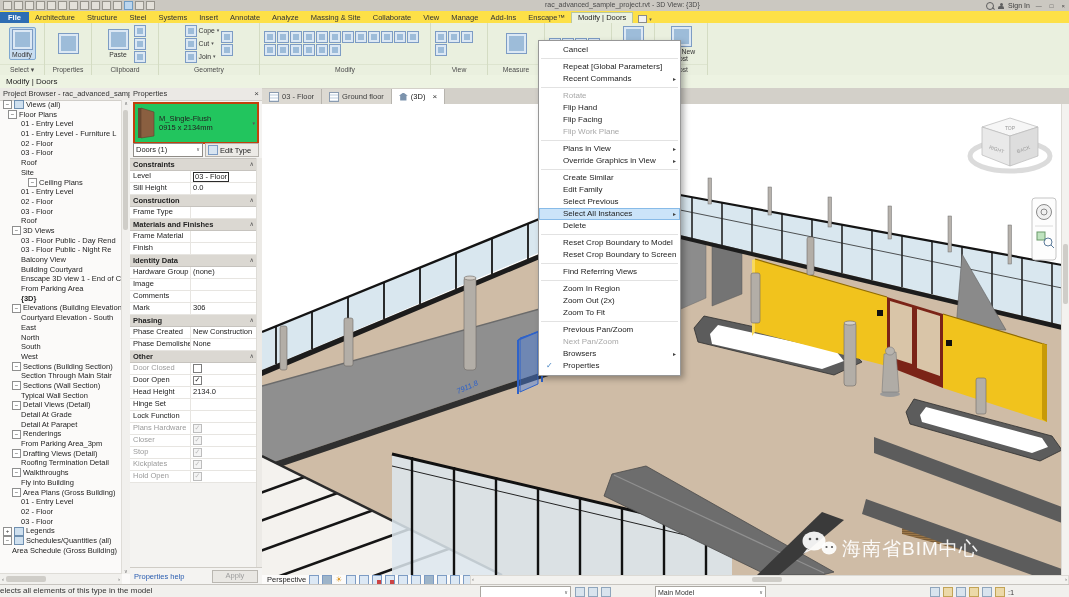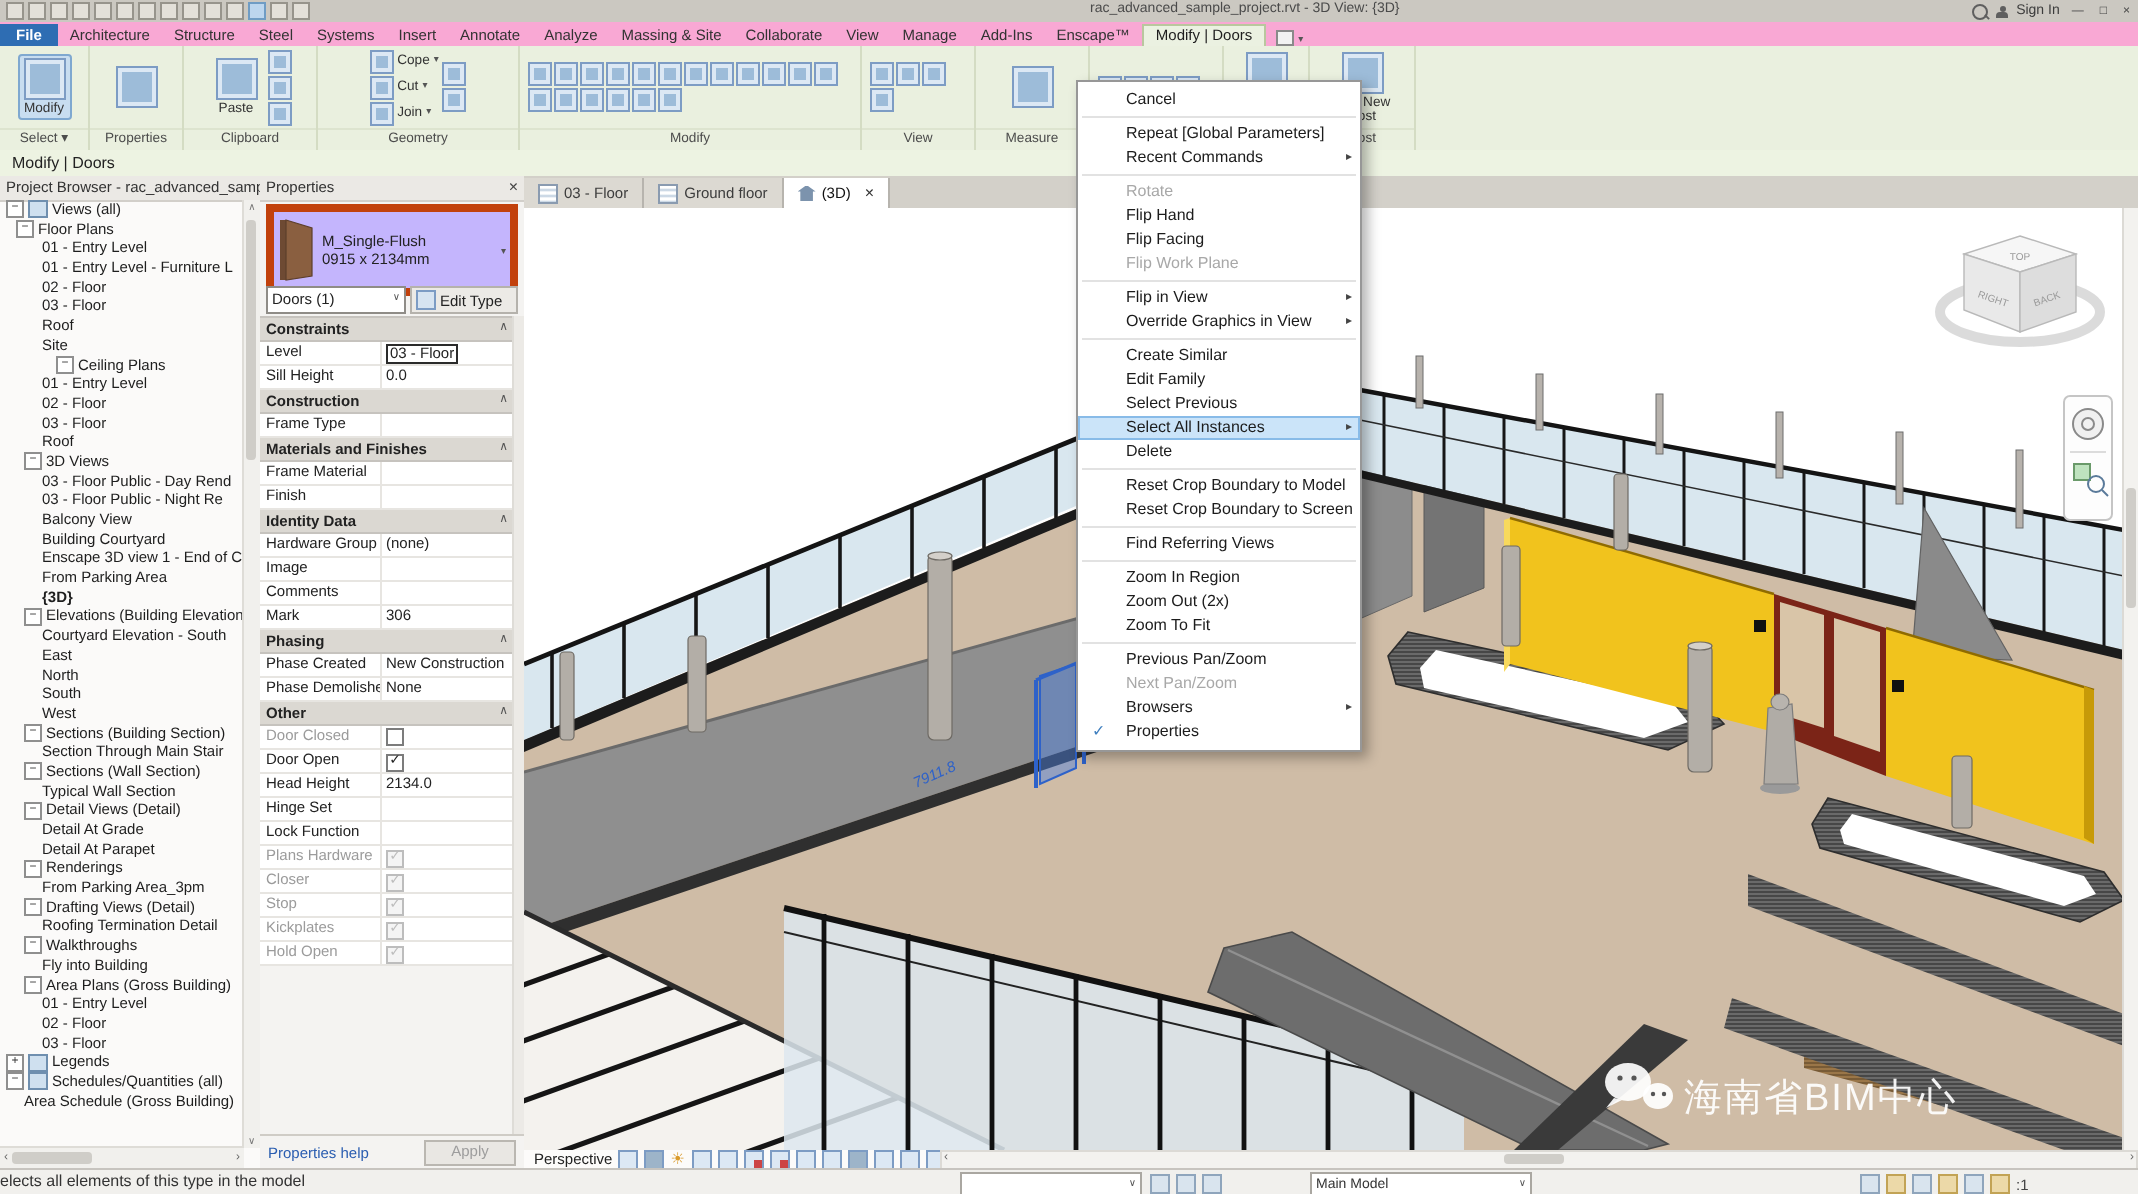--- a/index.html
+++ b/index.html
@@ -16,21 +16,21 @@
   #tb-title{position:absolute;left:545px;top:1px;white-space:nowrap;color:#4a4a4a}
   #tb-right{position:absolute;right:2px;top:0;display:flex;align-items:center;gap:4px;height:11px}
   .mag{width:6px;height:6px;border:1px solid #5f5f5f;border-radius:50%;position:relative;display:inline-block}
   .mag::after{content:"";position:absolute;left:5px;top:5px;width:3px;height:1px;background:#5f5f5f;transform:rotate(45deg)}
   .person{width:6px;height:6px;position:relative;display:inline-block}
   .person::before{content:"";position:absolute;left:1.5px;top:0;width:3px;height:3px;border-radius:50%;background:#5f5f5f}
   .person::after{content:"";position:absolute;left:0;top:3.5px;width:6px;height:2.5px;border-radius:2px 2px 0 0;background:#5f5f5f}
   .winbtn{font-size:6px;color:#444;padding:0 2px}
 
   
-  #tabrow{left:0;top:11px;width:1069px;height:12px;background:#f9a8d4;display:flex;align-items:flex-end}
+  #tabrow{left:0;top:11px;width:1069px;height:12px;background:#fde047;display:flex;align-items:flex-end}
   .rtab{font-size:7.5px;line-height:11px;padding:0 6px;color:#333;white-space:nowrap}
   .rtab.file{background:#2e6db3;color:#fff;font-weight:bold;padding:0 8px}
   .rtab.active{background:#ebf1e1;border:1px solid #b9c79e;border-bottom:none;line-height:10px;color:#1e1e1e}
   #ribbon-toggle{display:flex;align-items:center;gap:2px;padding:0 5px;font-size:6px;color:#555}
   .togglebox{width:7px;height:6px;border:1px solid #8a8a8a;background:#f2f2f2;display:inline-block}
 
   
   #ribbon{left:0;top:23px;width:1069px;height:52px;background:#eaf0df;border-bottom:1px solid #c8d2b6;display:flex}
   .rpanel{height:52px;border-right:1px solid #d4dcc3;display:flex;flex-direction:column;flex:none}
   .rpc{flex:1;display:flex;align-items:center;justify-content:center;gap:2px;padding:1px 2px;overflow:hidden}
@@ -65,21 +65,21 @@
   .tico{width:8px;height:7px;border:1px solid #6f8faf;background:#cfe0ef;margin-right:2px;flex:none;display:inline-block}
   .titem.bold{font-weight:bold}
   .vscroll{position:absolute;right:0;top:12px;bottom:10px;width:8px;background:#f1f0ed;border-left:1px solid #dedcd7;font-size:5px;color:#777;text-align:center}
   .vthumb{position:absolute;left:1px;width:5px;background:#cfcdc8;border-radius:2px}
   .hscroll{position:absolute;left:0;bottom:0;height:10px;background:#f1f0ed;border-top:1px solid #dedcd7;
            display:flex;align-items:center;font-size:6px;color:#666}
   .hthumb{height:6px;background:#cfcdc8;border-radius:2px}
 
   
   #propspanel{left:130px;top:0;width:132px;height:496px;background:#f4f3f1;border-right:1px solid #b3b0aa}
-  #typebox{position:absolute;left:3px;top:14px;right:3px;height:38px;background:#c4b5fd;border:4px solid #c2410c;display:flex;align-items:center}
+  #typebox{position:absolute;left:3px;top:14px;right:3px;height:38px;background:#22c55e;border:2px solid #c2410c;display:flex;align-items:center}
   #typetext{flex:1;font-size:7.5px;line-height:9px;color:#222;overflow:hidden;white-space:nowrap}
   #doorsrow{position:absolute;left:3px;top:55px;right:3px;height:13px;display:flex;gap:2px;font-size:7.5px}
   .combo{flex:1;background:#fff;border:1px solid #8f8c87;height:12px;line-height:11px;padding:0 2px;
          display:flex;justify-content:space-between;overflow:hidden;white-space:nowrap}
   #edittype{flex:none;width:48px;height:12px;border:1px solid #b5b2ac;background:#eceae6;display:flex;align-items:center;gap:2px;
             line-height:11px;padding:0 2px;overflow:hidden}
   .etico{width:8px;height:8px;background:#d7e4f1;border:1px solid #7d9cc4;flex:none}
   #pgrid{position:absolute;left:0;top:70px;right:5px;font-size:7.5px;background:#fff;border-top:1px solid #c6c3be}
   .pgroup{background:#dbd8d2;font-weight:bold;height:11px;line-height:11px;display:flex;justify-content:space-between;
           padding:0 3px;border-bottom:1px solid #c6c3be;color:#222}
@@ -935,21 +935,21 @@
       <div class="mitem"><span>Cancel</span></div>
       <div class="msep"></div>
       <div class="mitem"><span>Repeat [Global Parameters]</span></div>
       <div class="mitem"><span>Recent Commands</span><span class="marrow">▸</span></div>
       <div class="msep"></div>
       <div class="mitem dis"><span>Rotate</span></div>
       <div class="mitem"><span>Flip Hand</span></div>
       <div class="mitem"><span>Flip Facing</span></div>
       <div class="mitem dis"><span>Flip Work Plane</span></div>
       <div class="msep"></div>
-      <div class="mitem"><span>Flip in View</span><span class="marrow">▸</span></div>
+      <div class="mitem"><span>Plans in View</span><span class="marrow">▸</span></div>
       <div class="mitem"><span>Override Graphics in View</span><span class="marrow">▸</span></div>
       <div class="msep"></div>
       <div class="mitem"><span>Create Similar</span></div>
       <div class="mitem"><span>Edit Family</span></div>
       <div class="mitem"><span>Select Previous</span></div>
       <div class="mitem hl"><span>Select All Instances</span><span class="marrow">▸</span></div>
       <div class="mitem"><span>Delete</span></div>
       <div class="msep"></div>
       <div class="mitem"><span>Reset Crop Boundary to Model</span></div>
       <div class="mitem"><span>Reset Crop Boundary to Screen</span></div>

